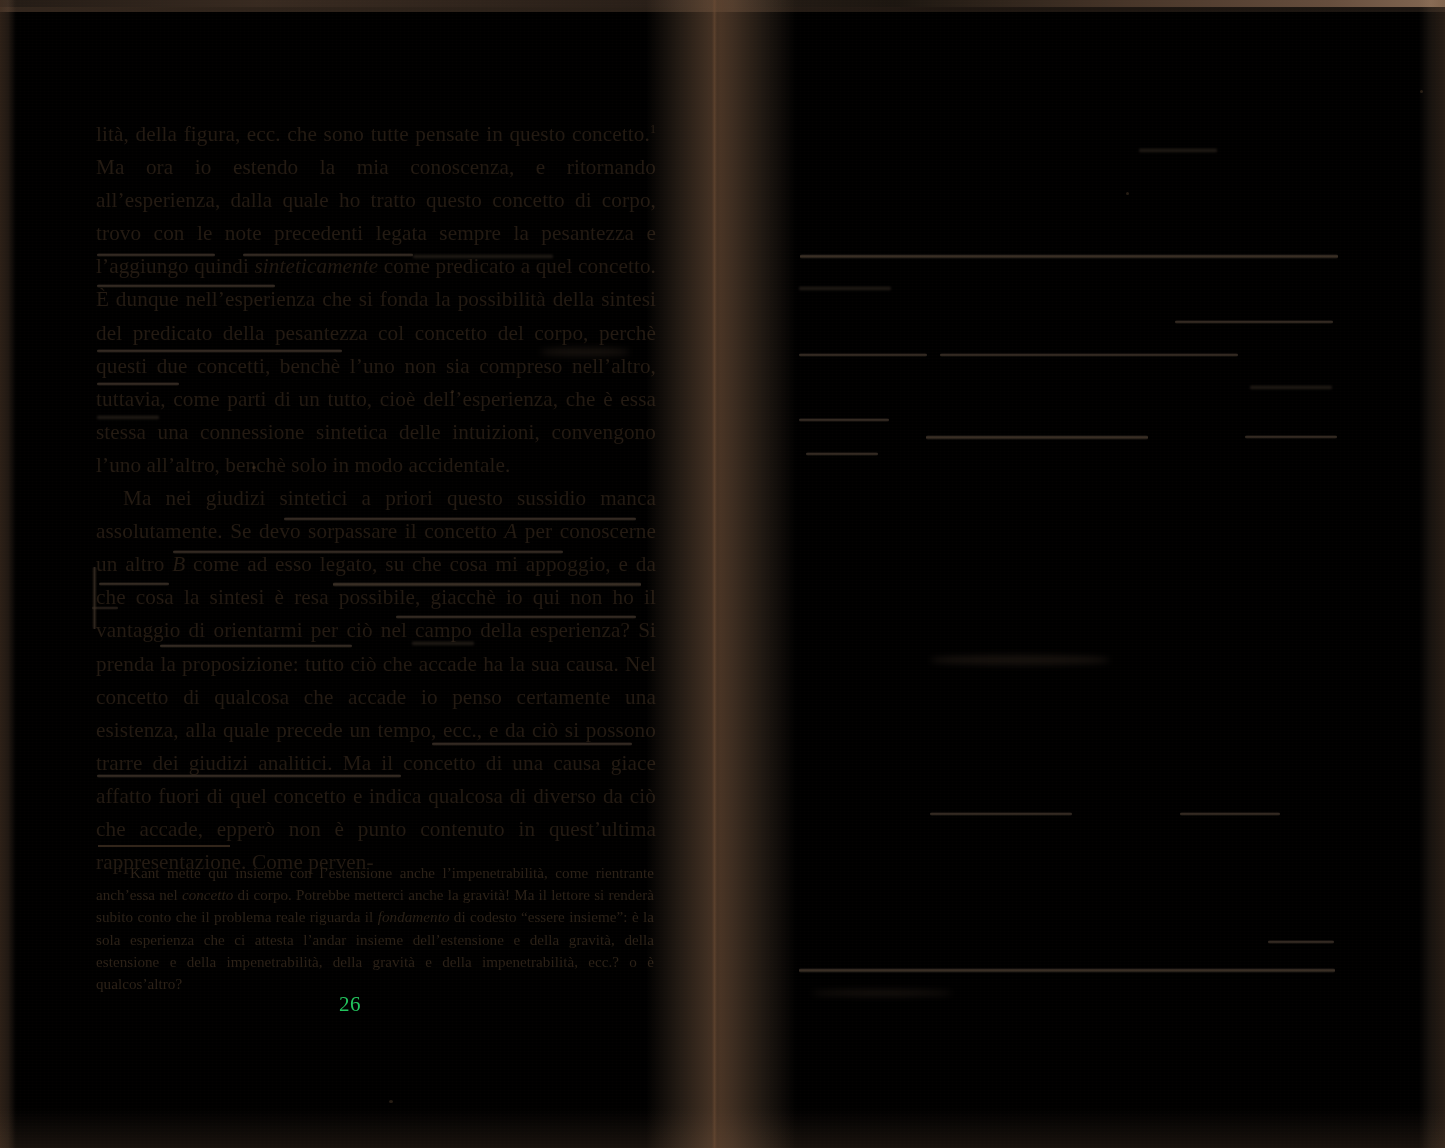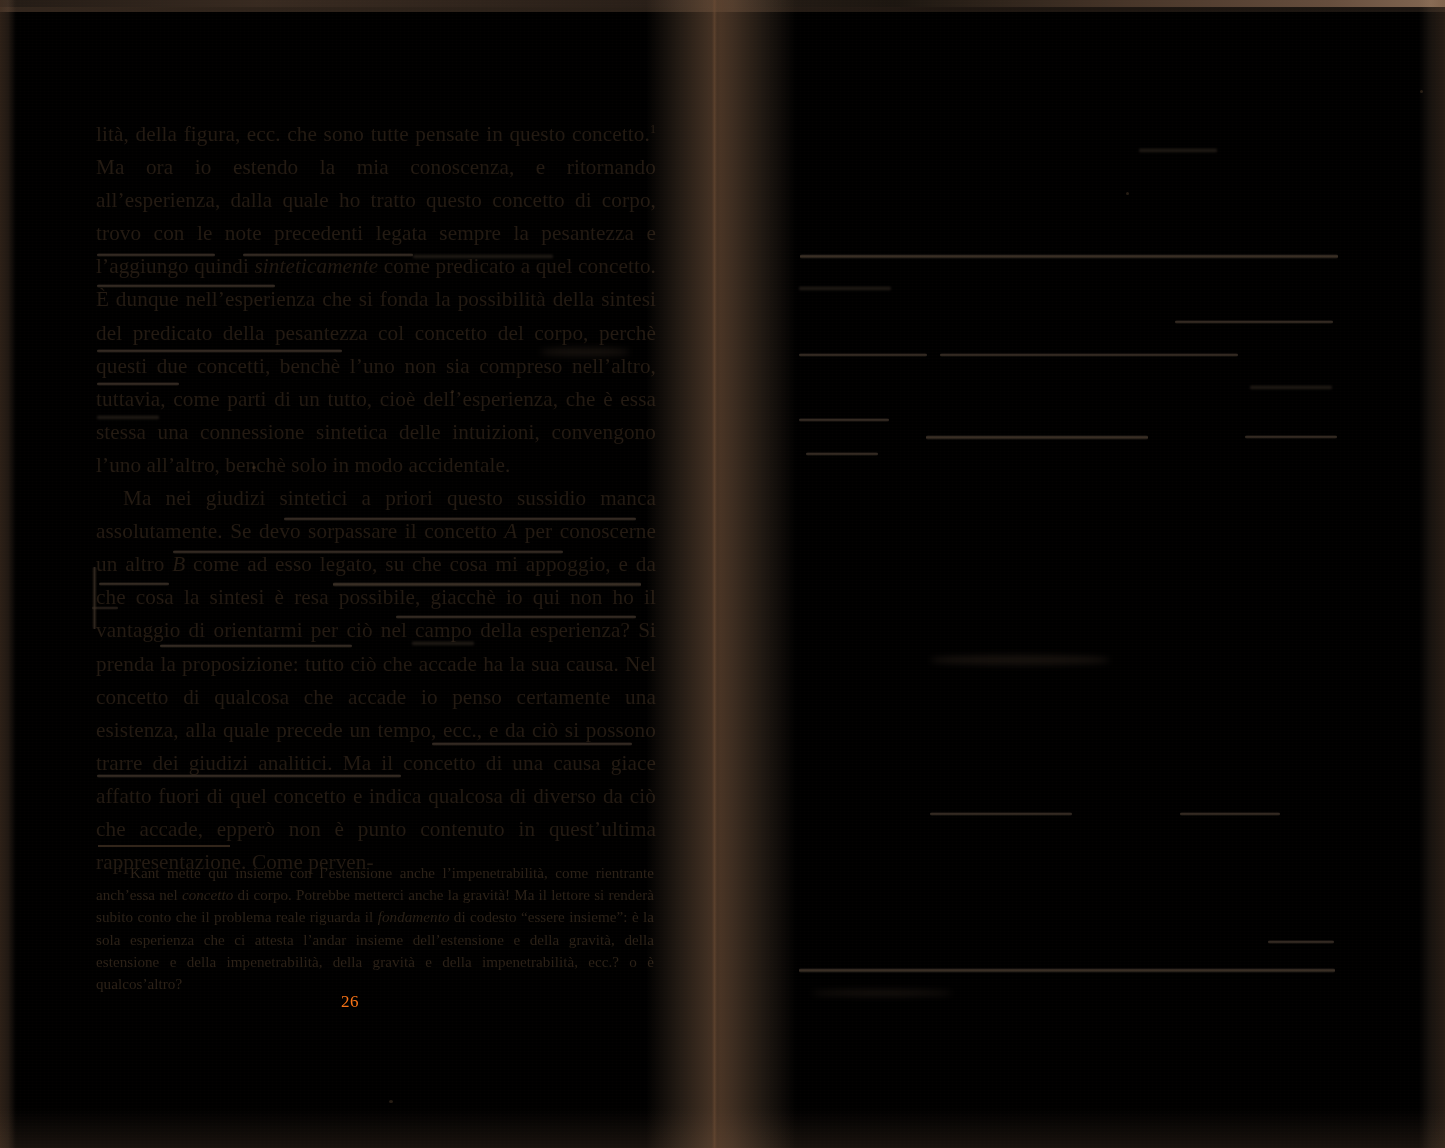--- a/index.html
+++ b/index.html
@@ -71,21 +71,21 @@
   sup.fn{font-size:12px;vertical-align:super;line-height:0;}
 
   
   .fn-rule{position:absolute;left:98px;top:845px;width:132px;height:2px;background:#3a2c1e;opacity:.85;}
   .footnote{position:absolute;left:96px;top:862px;width:558px;
     font-size:15.1px;line-height:22.2px;color:#2b2117;text-align:justify;letter-spacing:.05px;}
   .footnote p{margin:0;text-indent:21px;}
   .footnote sup{font-size:11px;vertical-align:super;line-height:0;}
 
   
-  .folio{position:absolute;font-size:17px;color:#f97316;letter-spacing:.5px;}
+  .folio{position:absolute;font-size:21px;color:#22c55e;letter-spacing:.5px;}
   .folio-left{left:0;top:992px;width:700px;text-align:center;}
 
   
   .pmark{position:absolute;pointer-events:none;border-radius:2px;}
   .ul{background:linear-gradient(180deg,rgba(88,72,60,.0),rgba(78,64,52,.80) 35%,rgba(70,57,46,.85) 60%,rgba(90,74,62,.0));
       height:4px;opacity:.82;filter:blur(.35px);}
   .ul.soft{opacity:.55;height:5px;filter:blur(.9px);}
   .ul.dark{opacity:.92;height:4.5px;}
   .brk-v{background:linear-gradient(90deg,rgba(70,57,46,0),rgba(62,50,40,.88),rgba(70,57,46,0));width:5px;opacity:.85;filter:blur(.3px);}
   .brk-h{background:linear-gradient(180deg,rgba(70,57,46,0),rgba(62,50,40,.85),rgba(70,57,46,0));height:4px;opacity:.8;filter:blur(.3px);}

